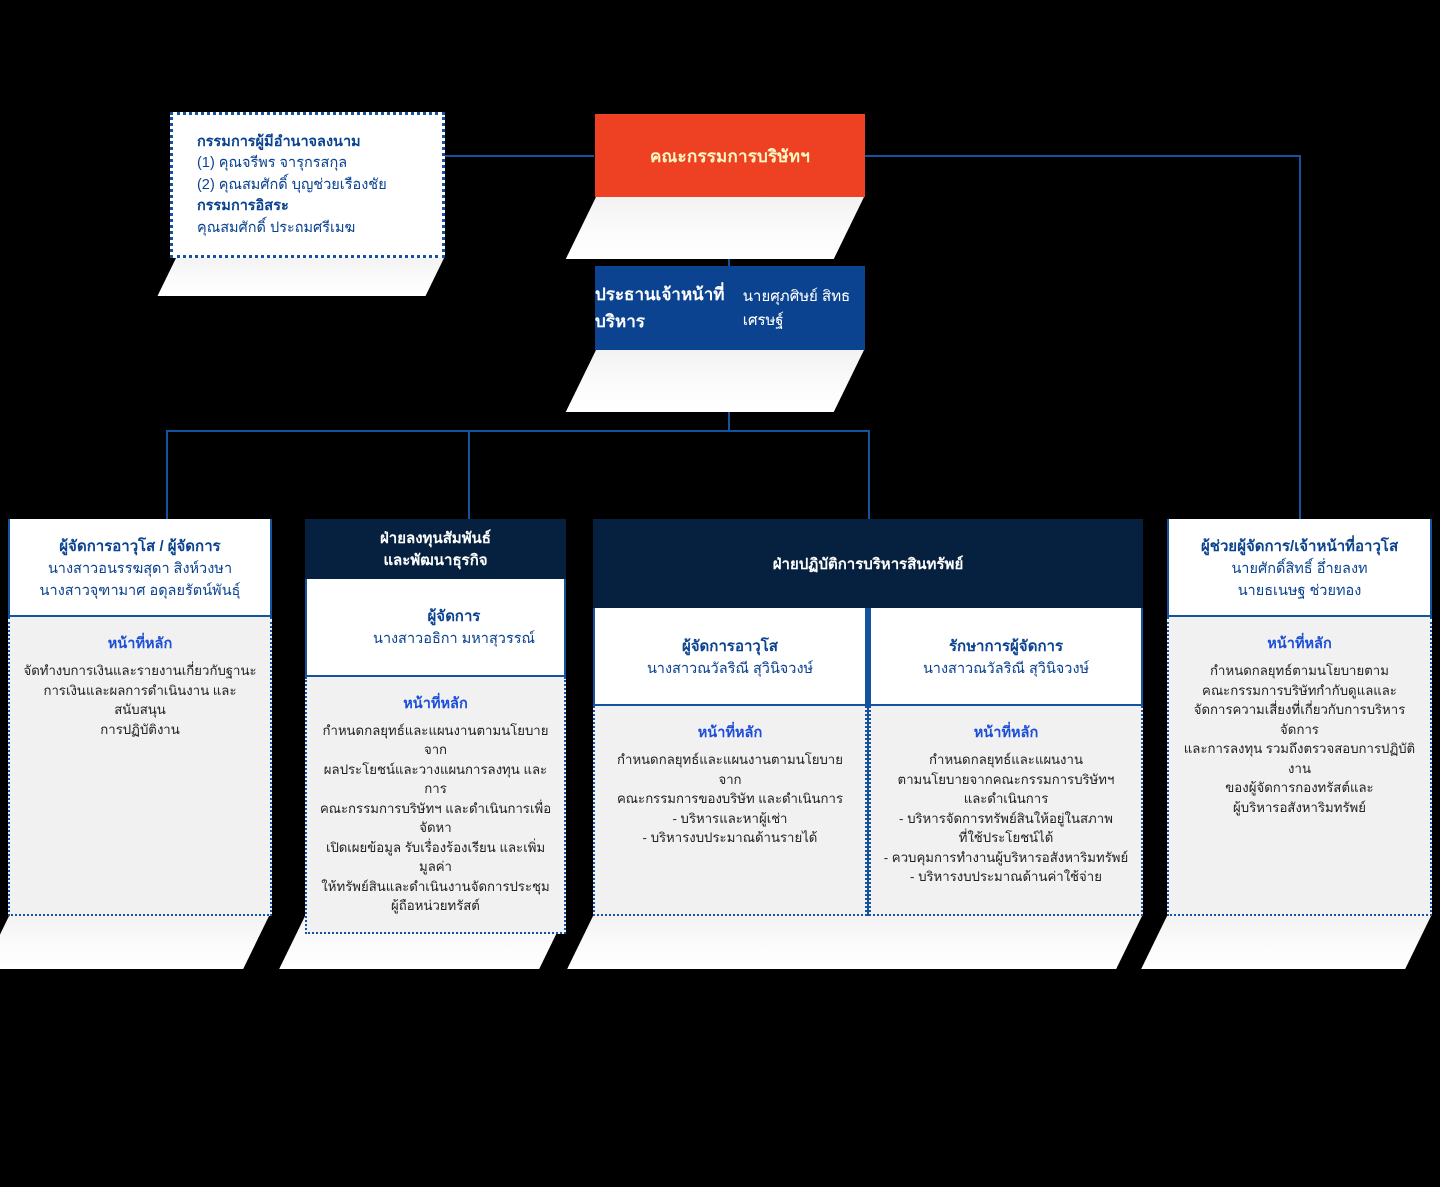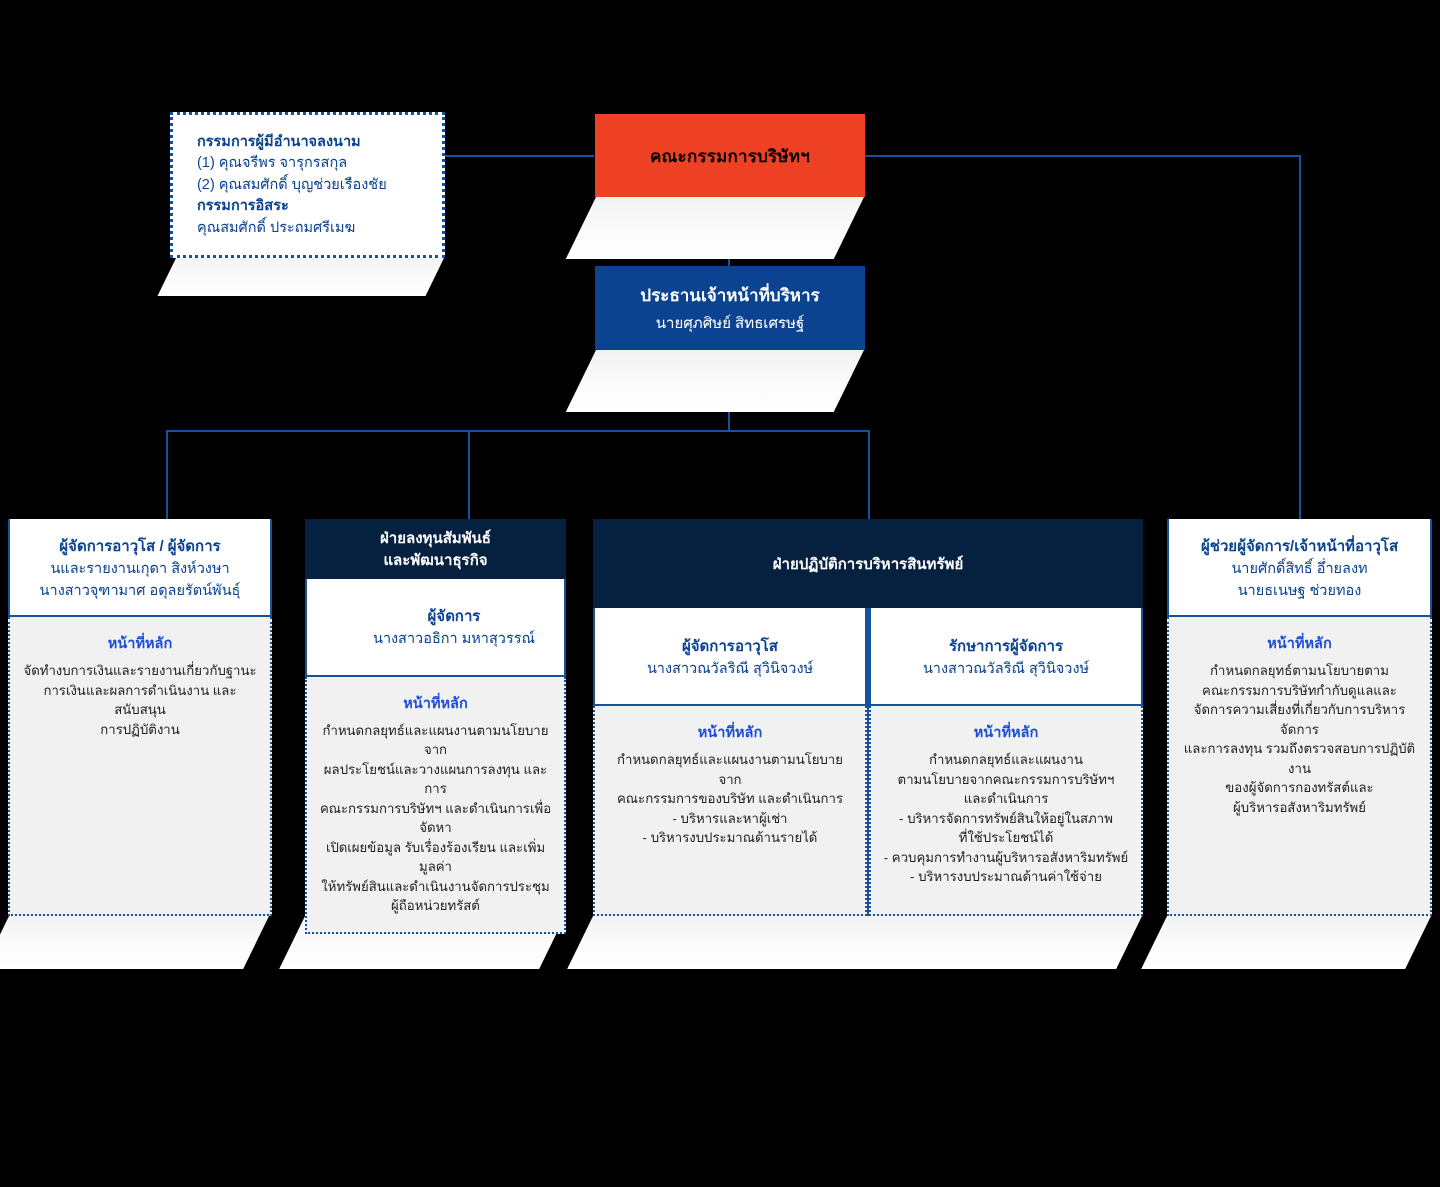--- a/index.html
+++ b/index.html
@@ -37,38 +37,38 @@
     transform: skewX(-26deg);
     transform-origin: top left;
     z-index: 1;
     pointer-events: none;
   }
 
   
   .board-box {
     position: absolute;
     background: #EE4123;
-    color: #000000;
+    color: #fef9c3;
     display: flex;
     align-items: center;
     justify-content: center;
     z-index: 4;
   }
   .board-box .title {
     font-size: 17px;
     font-weight: bold;
     letter-spacing: .2px;
   }
 
   .ceo-box {
     position: absolute;
     background: #0B4391;
     color: #ffffff;
     display: flex;
-    flex-direction: column;
+    flex-direction: row;
     align-items: center;
     justify-content: center;
     z-index: 4;
   }
   .ceo-box .title {
     font-size: 17px;
     font-weight: bold;
     margin-bottom: 3px;
   }
   .ceo-box .name {
@@ -216,21 +216,21 @@
   <div class="ceo-box" style="left:595px; top:266px; width:270px; height:84px;">
     <div class="title">ประธานเจ้าหน้าที่บริหาร</div>
     <div class="name">นายศุภศิษย์ สิทธเศรษฐ์</div>
   </div>
 
   <div class="dept" style="left:8px; top:519px; width:264px; height:397px;">
     <div class="dept-split">
       <div class="dept-pane">
         <div class="dept-person" style="height:98px;">
           <div class="role">ผู้จัดการอาวุโส / ผู้จัดการ</div>
-          <div class="pname">นและรายงานเกุดา สิงห์วงษา</div>
+          <div class="pname">นางสาวอนรรฆสุดา สิงห์วงษา</div>
           <div class="pname">นางสาวจุฑามาศ อดุลยรัตน์พันธุ์</div>
         </div>
         <div class="dept-duty">
           <div class="duty-title">หน้าที่หลัก</div>
           <div class="duty-line">จัดทำงบการเงินและรายงานเกี่ยวกับฐานะ</div>
           <div class="duty-line">การเงินและผลการดำเนินงาน และสนับสนุน</div>
           <div class="duty-line">การปฏิบัติงาน</div>
         </div>
       </div>
     </div>

